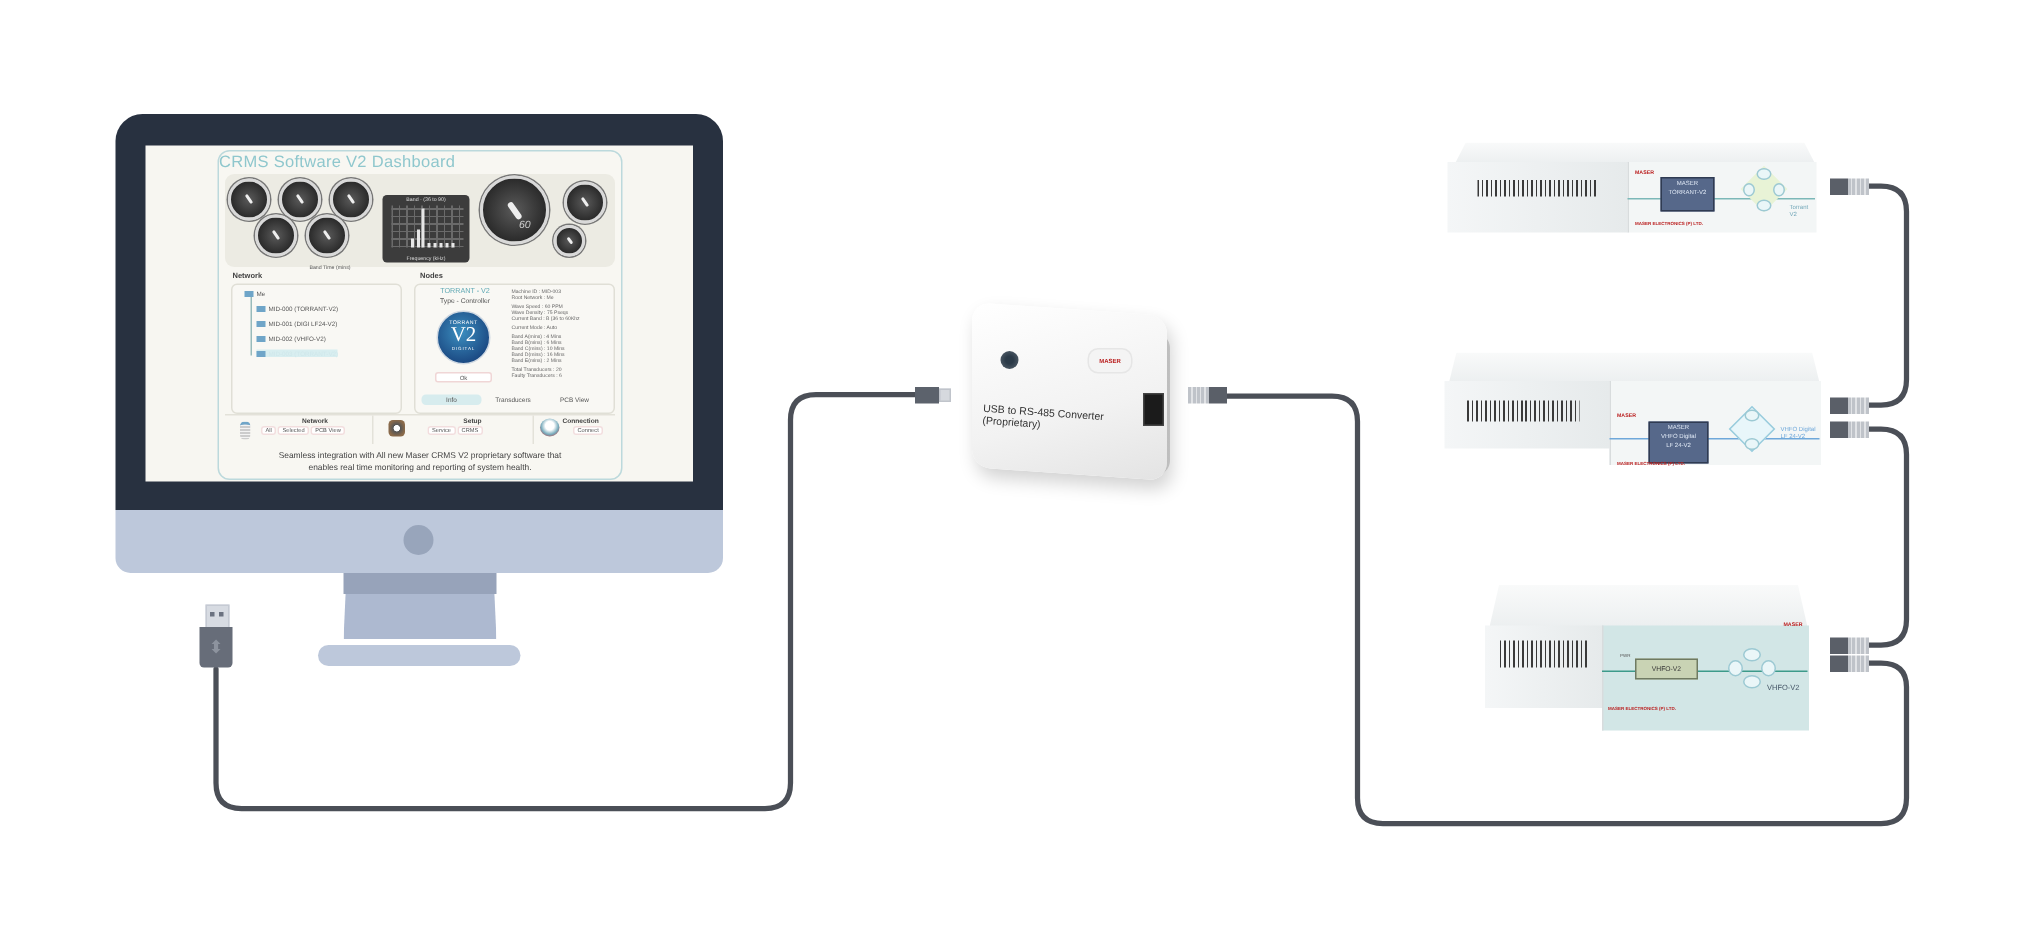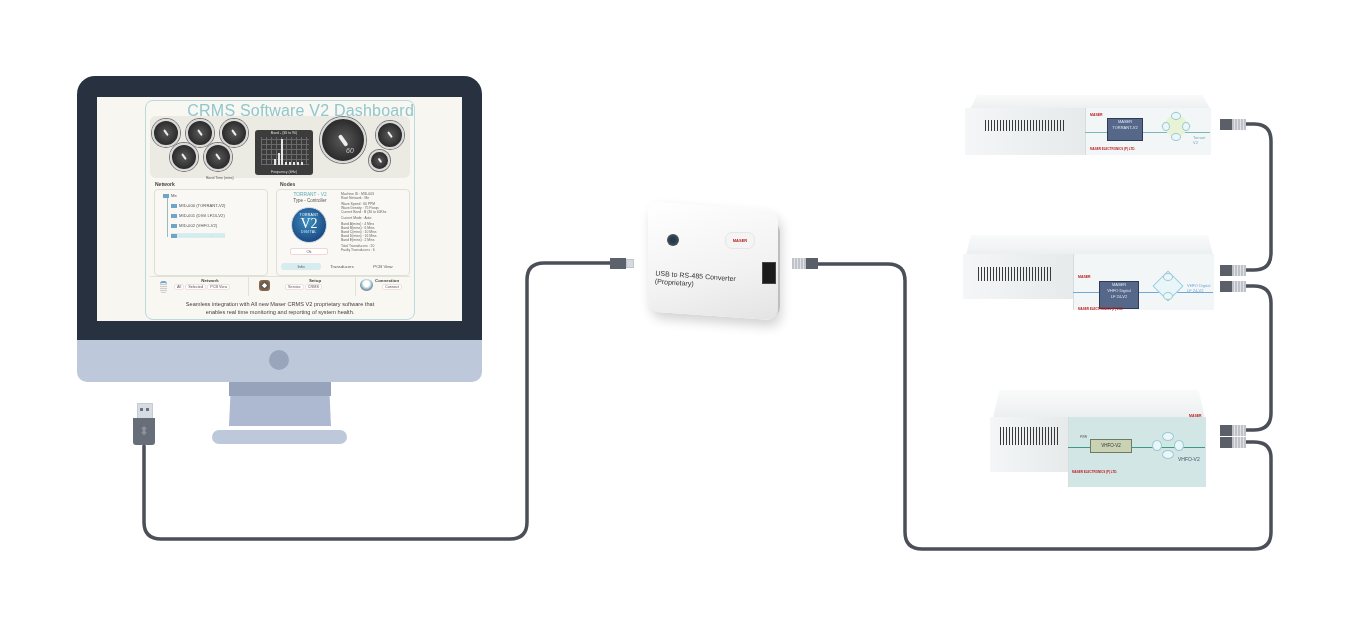--- a/index.html
+++ b/index.html
@@ -9,21 +9,21 @@
   
   .monitor-bezel{left:77px;top:76px;width:405px;height:264px;background:#283140;border-radius:18px 18px 0 0;}
   .monitor-chin{left:77px;top:340px;width:405px;height:42px;background:#bdc8db;border-radius:0 0 10px 10px;}
   .monitor-camera{left:269px;top:350px;width:20px;height:20px;border-radius:50%;background:#98a5bb;}
   .stand-neck{left:229px;top:382px;width:102px;height:44px;background:#adb9d0;clip-path:polygon(2% 0,98% 0,100% 100%,0 100%);}
   .stand-neck-shade{left:229px;top:382px;width:102px;height:14px;background:#97a3ba;}
   .stand-base{left:212px;top:430px;width:135px;height:14px;background:#bdc8db;border-radius:7px;}
   .screen{left:97px;top:97px;width:365px;height:224px;background:#f7f6f1;overflow:hidden;}
   
   .dash{left:48px;top:3px;width:268px;height:218px;border:1px solid #bcd9dc;border-radius:8px;background:#f8f7f2;}
-  .dash-title{left:0;top:1px;width:268px;text-align:right;font-size:16px;color:#8fc7cd;letter-spacing:0.2px;}
+  .dash-title{left:0;top:1px;width:268px;text-align:left;font-size:11px;color:#8fc7cd;letter-spacing:0.2px;}
   .gauge-row{left:4px;top:15px;width:260px;height:62px;background:#ecebe3;border-radius:6px;}
   .gauge{border-radius:50%;background:radial-gradient(circle,#5a5a5a 0%,#2b2b2b 70%);border:2px solid #d9d9d9;box-shadow:0 0 0 1px #777;}
   .gauge::after{content:"";position:absolute;left:45%;top:35%;width:10%;height:30%;background:#eee;border-radius:2px;transform:rotate(-35deg);}
   .barchart{left:105px;top:14px;width:58px;height:45px;background:#3c3c3c;border-radius:3px;}
   .barchart-title{left:0;top:1px;width:58px;text-align:center;font-size:3.5px;color:#ddd;}
   .bc-bar{background:#e6e6e6;width:2px;bottom:10px;}
   .bc-xlabel{left:0;bottom:1px;width:58px;text-align:center;font-size:3.5px;color:#ddd;}
   .bandtime{left:40px;top:60px;width:60px;text-align:center;font-size:3.5px;color:#555;}
   .section-label{font-size:5px;color:#444;font-weight:bold;}
   .panel{border:1px solid #e0dfd6;border-radius:4px;background:#f9f8f4;}

